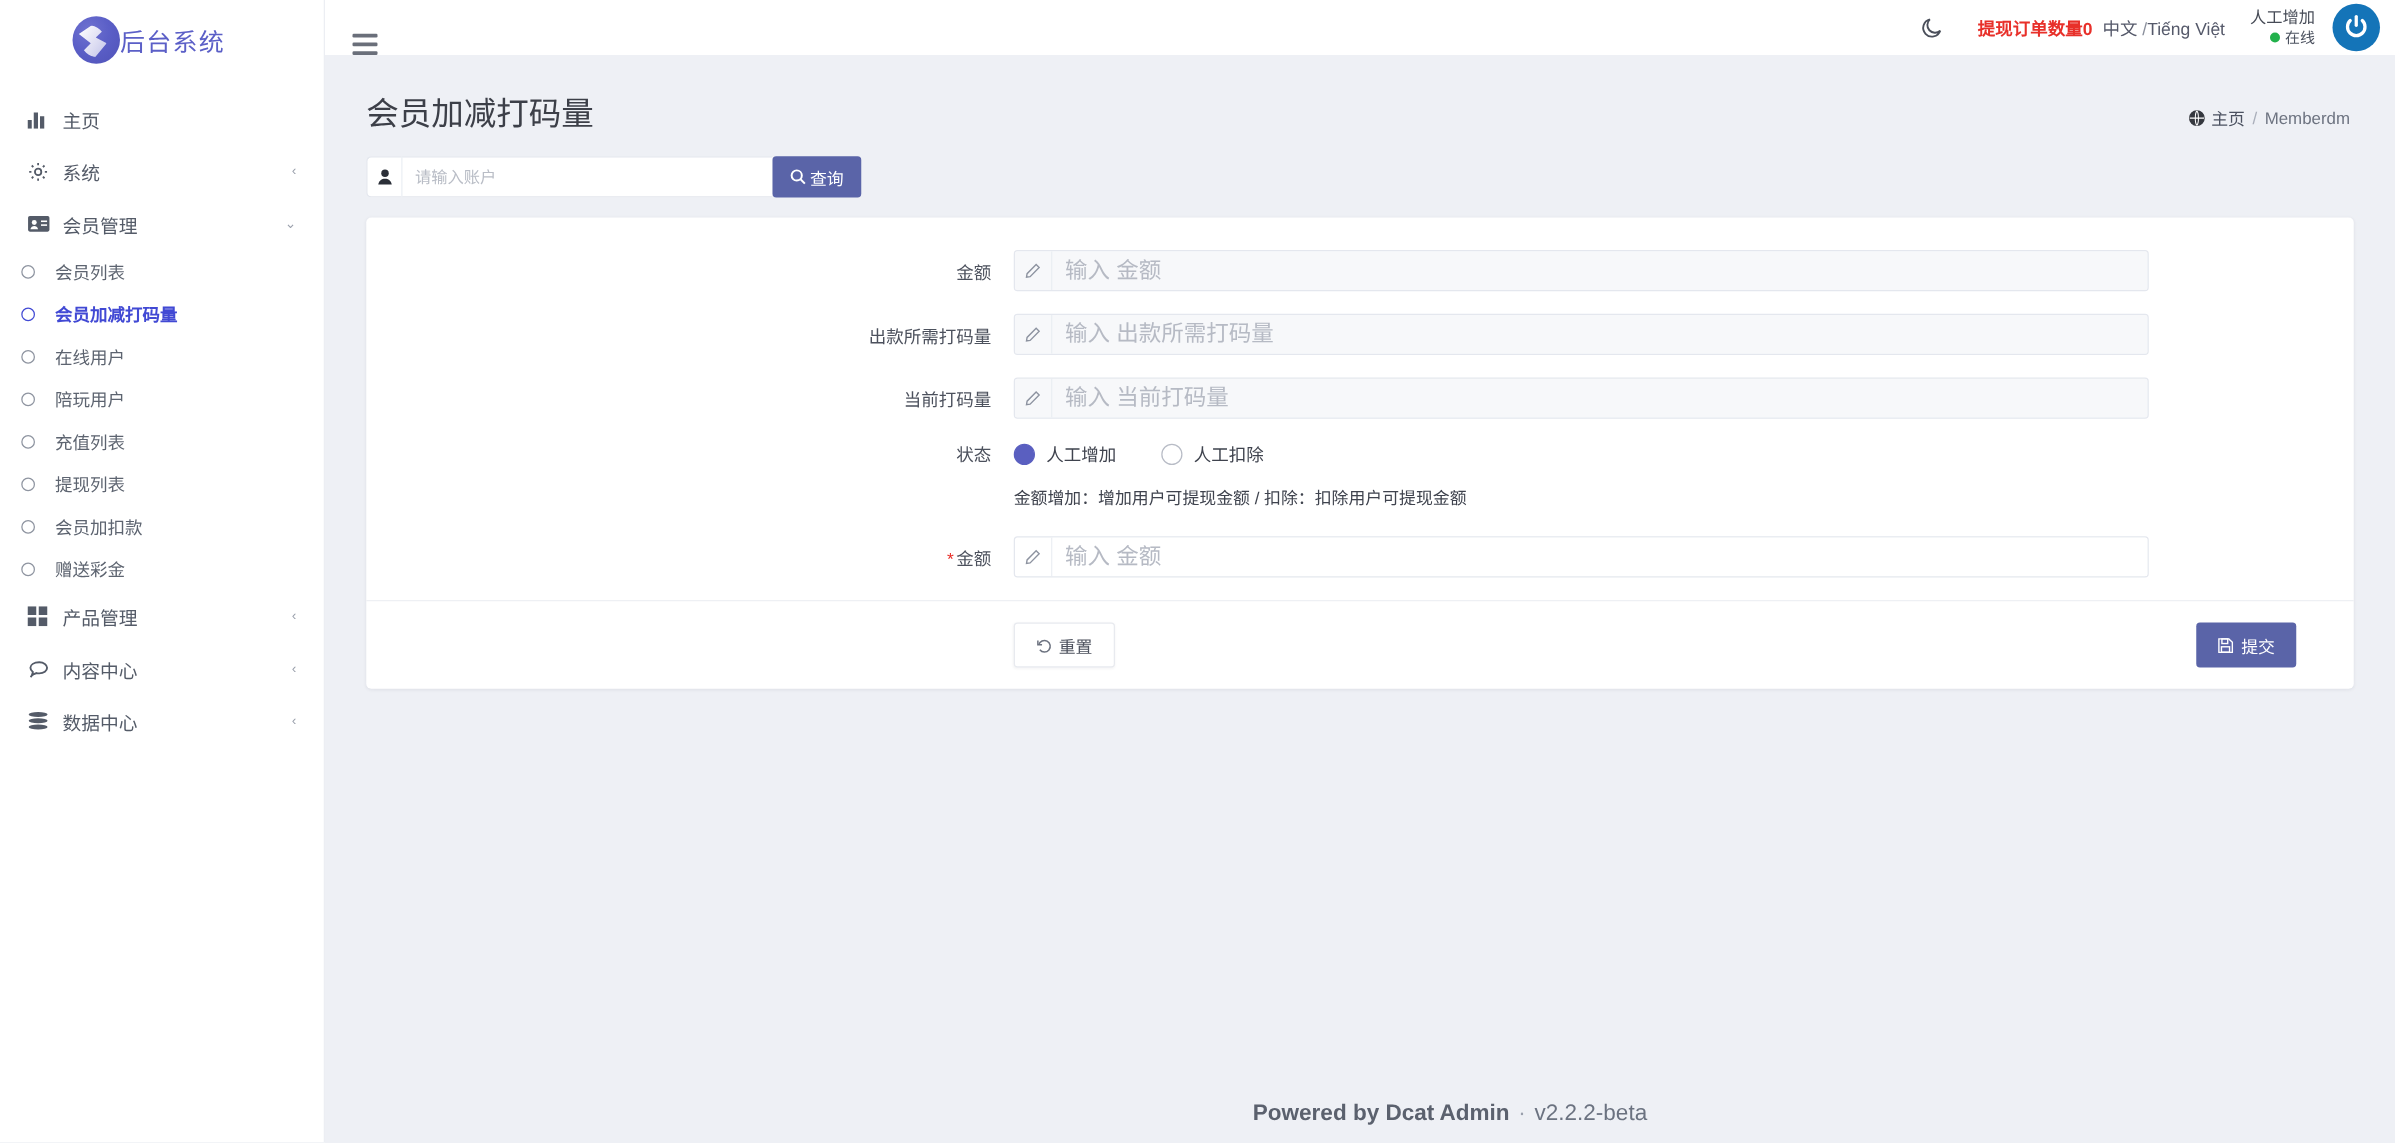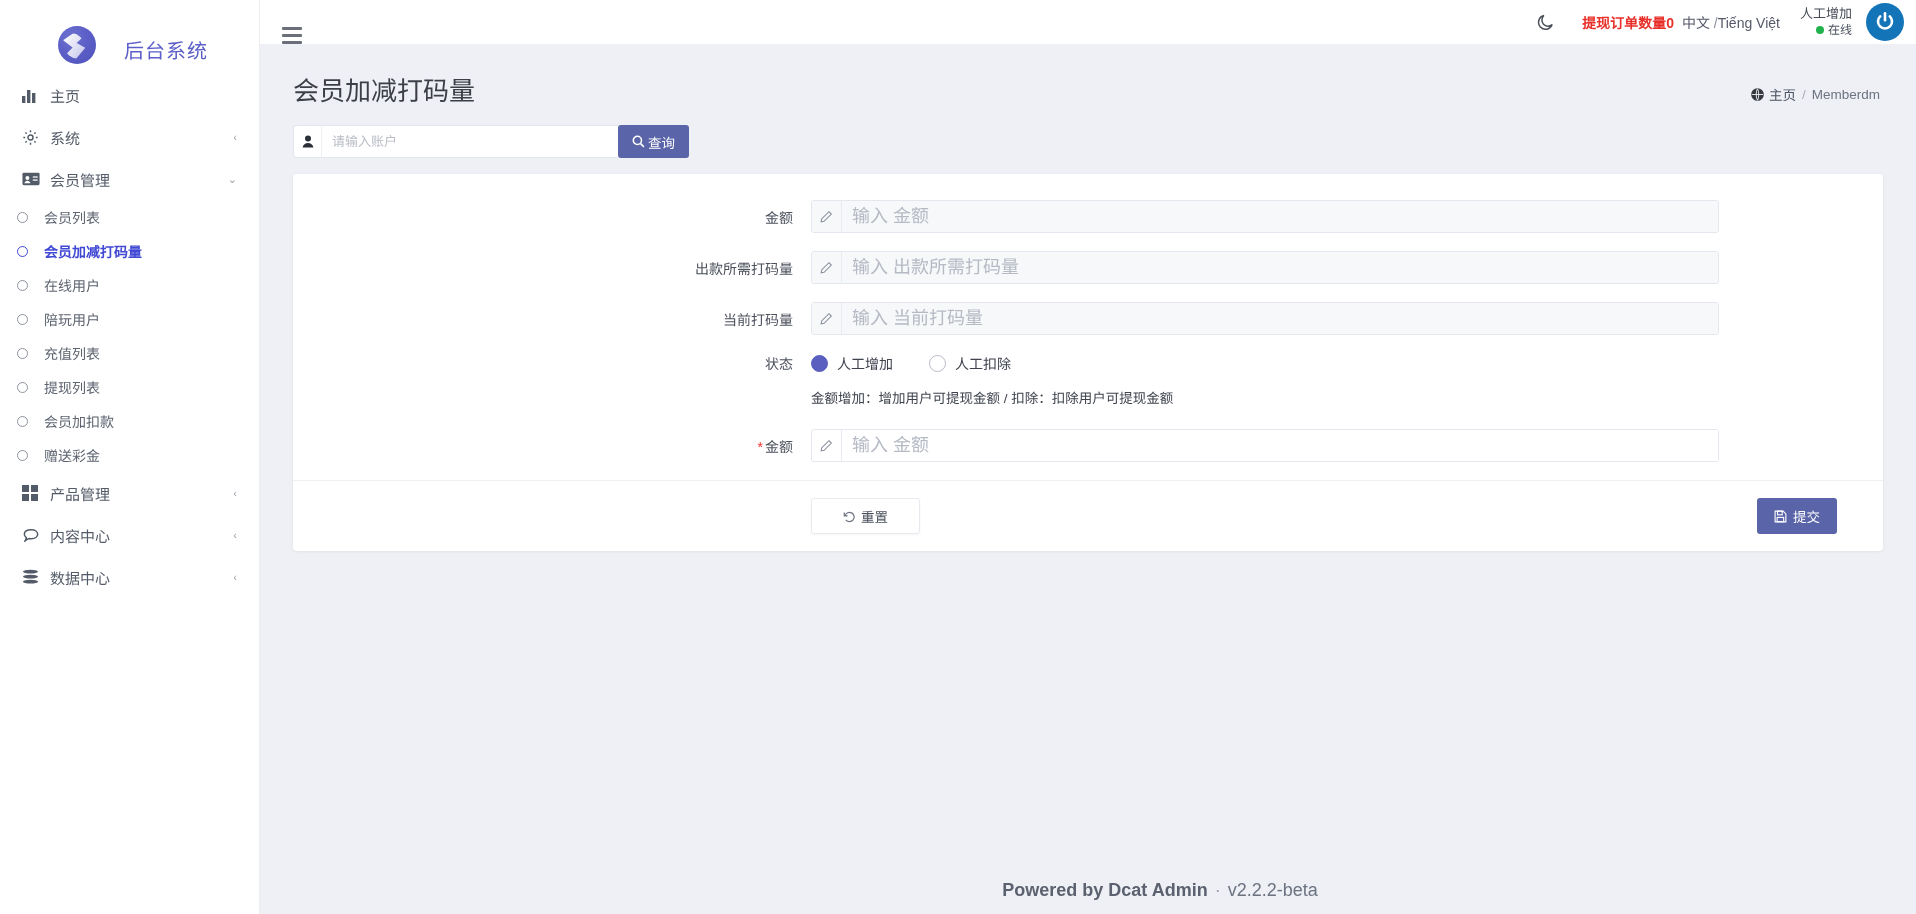--- a/index.html
+++ b/index.html
@@ -14,22 +14,22 @@
 
   
   .sidebar {
     position: absolute; left: 0; top: 0;
     width: 260px; height: 914px;
     background: #ffffff;
     border-right: 1px solid #eceef3;
     z-index: 5;
   }
   .logo-row {
-    height: 64px; display: flex; align-items: flex-end;
-    padding-left: 58px; gap: 28px;
+    height: 64px; display: flex; align-items: center;
+    padding-left: 58px; gap: 0;
   }
   .logo-mark {
     width: 38px; height: 38px; border-radius: 50%;
     background: radial-gradient(circle at 34% 30%, #6f72d0 0%, #5b5fc7 45%, #4f52b8 100%);
     position: relative; overflow: hidden; flex: none;
   }
   .logo-mark::after {
     content: ""; position: absolute; left: 6px; top: 7px;
     width: 21px; height: 26px;
     border-radius: 0 60% 0 60%;
@@ -197,21 +197,21 @@
 
   .card-footer {
     border-top: 1px solid #eef0f4;
     margin-top: 10px;
     padding: 17px 46px 17px 0;
     display: flex; align-items: center;
   }
   .footer-left { width: 518px; flex: none; }
   .btn-reset {
     background: #fff; border: 1px solid #e8eaef; border-radius: 3px;
-    padding: 7px 31px; font-size: 13.5px; color: #4c515d;
+    padding: 7px 17px; font-size: 13.5px; color: #4c515d;
     display: inline-flex; align-items: center; gap: 5px; cursor: pointer;
     box-shadow: 0 1px 2px rgba(30,34,50,.05);
     font-family: "Liberation Sans", sans-serif;
   }
   .btn-submit {
     margin-left: auto;
     background: #5a64a8; border: none; border-radius: 3px;
     padding: 8px 17px; font-size: 13.5px; color: #fff;
     display: inline-flex; align-items: center; gap: 6px; cursor: pointer;
     font-family: "Liberation Sans", sans-serif;

